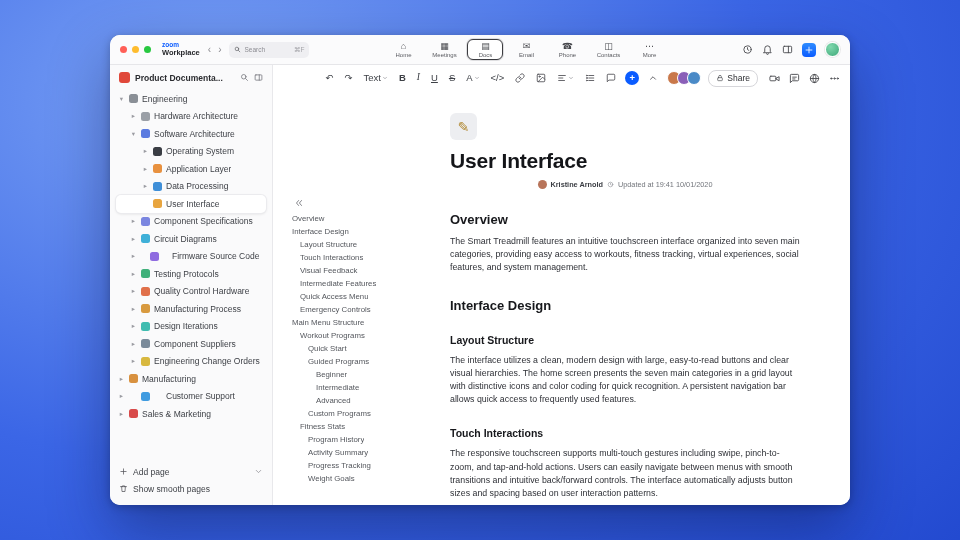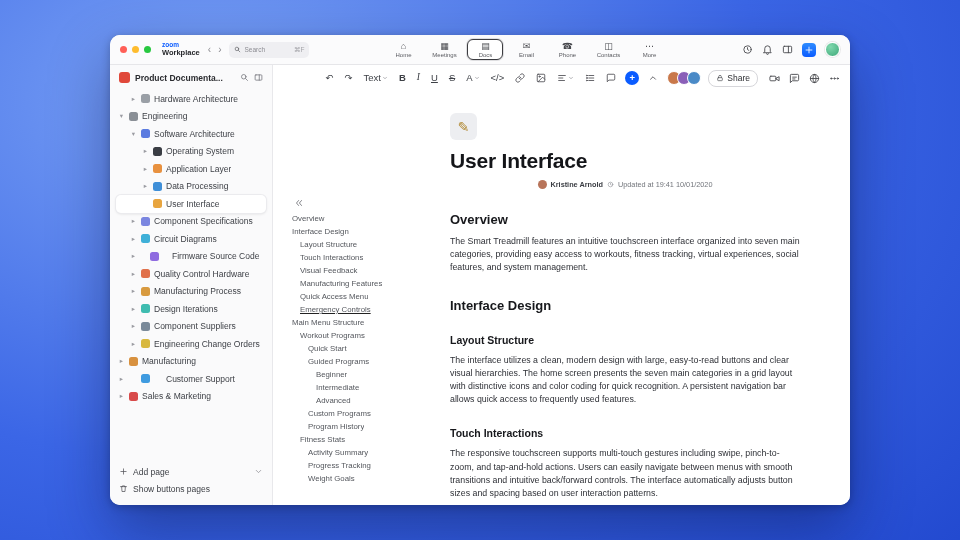--- a/index.html
+++ b/index.html
@@ -201,31 +201,31 @@
             </svg>
           </span>
         <span class="svg-ic" id="sb-panel-ic">
             <svg viewBox="0 0 24 24">
               <rect x="3" y="5" width="18" height="14" rx="2"></rect>
               <path d="M14 5v14"></path>
             </svg>
           </span>
       </div>
       <div class="tree">
-          <div class="tree-row" style="padding-left: 14px;">
-            <span class="chev">▸</span>
-            <span class="pg-ic" style="background: rgb(154, 159, 166);"></span>
-            <span class="tree-lbl">Hardware Architecture</span>
-          </div>
           <div class="tree-row" style="padding-left: 2px;">
             <span class="chev">▾</span>
             <span class="pg-ic" style="background: rgb(138, 143, 150);"></span>
             <span class="tree-lbl">Engineering</span>
           </div>
           <div class="tree-row" style="padding-left: 14px;">
+            <span class="chev">▸</span>
+            <span class="pg-ic" style="background: rgb(154, 159, 166);"></span>
+            <span class="tree-lbl">Hardware Architecture</span>
+          </div>
+          <div class="tree-row" style="padding-left: 14px;">
             <span class="chev">▾</span>
             <span class="pg-ic" style="background: rgb(91, 123, 224);"></span>
             <span class="tree-lbl">Software Architecture</span>
           </div>
           <div class="tree-row" style="padding-left: 26px;">
             <span class="chev">▸</span>
             <span class="pg-ic" style="background: rgb(58, 61, 68);"></span>
             <span class="tree-lbl">Operating System</span>
           </div>
           <div class="tree-row" style="padding-left: 26px;">
@@ -253,20 +253,25 @@
             <span class="pg-ic" style="background: rgb(63, 176, 216);"></span>
             <span class="tree-lbl">Circuit Diagrams</span>
           </div>
           <div class="tree-row" style="padding-left: 14px; gap: 13px;">
             <span class="chev">▸</span>
             <span class="pg-ic" style="background: rgb(143, 107, 224);"></span>
             <span class="tree-lbl">Firmware Source Code</span>
           </div>
           <div class="tree-row" style="padding-left: 14px;">
             <span class="chev">▸</span>
+            <span class="pg-ic" style="background: rgb(63, 176, 122);"></span>
+            <span class="tree-lbl">Testing Protocols</span>
+          </div>
+          <div class="tree-row" style="padding-left: 14px;">
+            <span class="chev">▸</span>
             <span class="pg-ic" style="background: rgb(224, 112, 74);"></span>
             <span class="tree-lbl">Quality Control Hardware</span>
           </div>
           <div class="tree-row" style="padding-left: 14px;">
             <span class="chev">▸</span>
             <span class="pg-ic" style="background: rgb(216, 154, 63);"></span>
             <span class="tree-lbl">Manufacturing Process</span>
           </div>
           <div class="tree-row" style="padding-left: 14px;">
             <span class="chev">▸</span>
@@ -312,21 +317,21 @@
                 <path d="M6 9l6 6 6-6"></path>
               </svg>
             </span>
         </div>
         <div class="sb-foot-row">
           <span class="svg-ic" id="sb-trash-ic">
               <svg viewBox="0 0 24 24">
                 <path d="M4 7h16M9 7V5h6v2M7 7l1 13h8l1-13"></path>
               </svg>
             </span>
-          <span>Show buttons pages</span>
+          <span>Show smooth pages</span>
         </div>
       </div>
     </div>
 
     <div class="main">
       <div class="toolbar">
           <div class="tbtn">
             <span>↶</span>
           </div>
           <div class="tbtn">
@@ -478,26 +483,26 @@
               <div class="ol-row" style="padding-left: 19px;">
                 <span class="ol-lbl">Layout Structure</span>
               </div>
               <div class="ol-row" style="padding-left: 19px;">
                 <span class="ol-lbl">Touch Interactions</span>
               </div>
               <div class="ol-row" style="padding-left: 19px;">
                 <span class="ol-lbl">Visual Feedback</span>
               </div>
               <div class="ol-row" style="padding-left: 19px;">
-                <span class="ol-lbl">Manufacturing Features</span>
+                <span class="ol-lbl">Intermediate Features</span>
               </div>
               <div class="ol-row" style="padding-left: 19px;">
                 <span class="ol-lbl">Quick Access Menu</span>
               </div>
-              <div class="ol-row" style="padding-left: 19px; text-decoration: underline;">
+              <div class="ol-row" style="padding-left: 19px;">
                 <span class="ol-lbl">Emergency Controls</span>
               </div>
               <div class="ol-row" style="padding-left: 11px;">
                 <span class="ol-lbl">Main Menu Structure</span>
               </div>
               <div class="ol-row" style="padding-left: 19px;">
                 <span class="ol-lbl">Workout Programs</span>
               </div>
               <div class="ol-row" style="padding-left: 27px;">
                 <span class="ol-lbl">Quick Start</span>
@@ -510,25 +515,25 @@
               </div>
               <div class="ol-row" style="padding-left: 35px;">
                 <span class="ol-lbl">Intermediate</span>
               </div>
               <div class="ol-row" style="padding-left: 35px;">
                 <span class="ol-lbl">Advanced</span>
               </div>
               <div class="ol-row" style="padding-left: 27px;">
                 <span class="ol-lbl">Custom Programs</span>
               </div>
+              <div class="ol-row" style="padding-left: 19px;">
+                <span class="ol-lbl">Fitness Stats</span>
+              </div>
               <div class="ol-row" style="padding-left: 27px;">
                 <span class="ol-lbl">Program History</span>
-              </div>
-              <div class="ol-row" style="padding-left: 19px;">
-                <span class="ol-lbl">Fitness Stats</span>
               </div>
               <div class="ol-row" style="padding-left: 27px;">
                 <span class="ol-lbl">Activity Summary</span>
               </div>
               <div class="ol-row" style="padding-left: 27px;">
                 <span class="ol-lbl">Progress Tracking</span>
               </div>
               <div class="ol-row" style="padding-left: 27px;">
                 <span class="ol-lbl">Weight Goals</span>
               </div>

